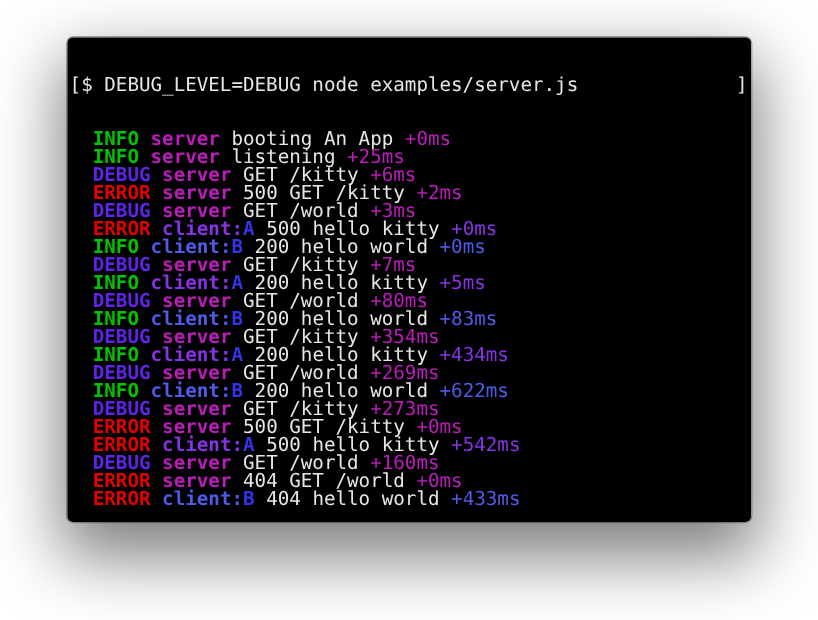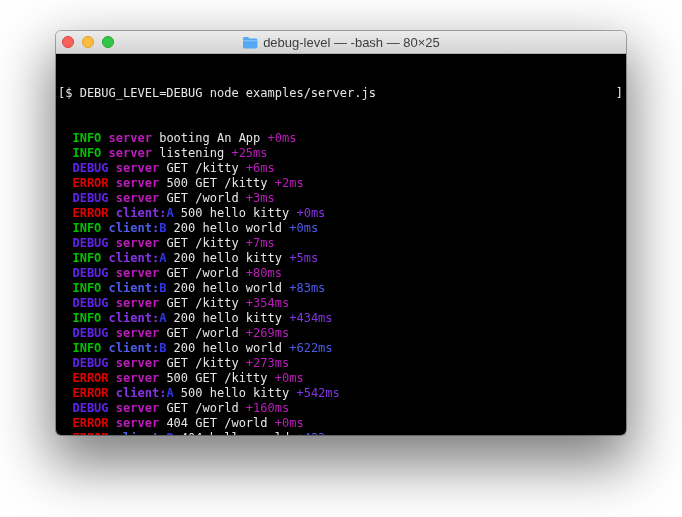--- a/index.html
+++ b/index.html
@@ -42,52 +42,36 @@
   }
   .title-text {
     font-size: 13px; color: #3e3e3e; letter-spacing: 0;
     white-space: nowrap;
   }
   .folder { display: inline-block; line-height: 0; }
   .screen {
     flex: 1 1 auto;
     background: #000000;
     font-family: "DejaVu Sans Mono", "Liberation Mono", monospace;
-    font-size: 12px;
+    font-size: 16px;
     line-height: 15px;
     padding: 2px 3px 0 2px;
     color: #e6e6e6;
     overflow: hidden;
     white-space: pre;
   }
   .row { height: 15px; }
   .row.cmd { display: flex; justify-content: space-between; }
   .row.log { padding-left: 2ch; }
   .b { font-weight: bold; }
 </style>
 </head>
 <body>
 
 <div class="window">
-  <div class="titlebar">
-    <div class="lights">
-      <button class="light" style="background:#fc605c; border-color:#d9453f;"></button>
-      <button class="light" style="background:#fdbc40; border-color:#dd9f27;"></button>
-      <button class="light" style="background:#34c648; border-color:#22a732;"></button>
-    </div>
-    <div class="titlecenter">
-      <span class="folder">
-        <svg width="16" height="13" viewBox="0 0 16 13">
-          <path d="M1 2.5 C1 1.7 1.6 1 2.4 1 H6 l1.4 1.6 H14 c0.8 0 1.4 0.7 1.4 1.5 V11 c0 0.8 -0.6 1.4 -1.4 1.4 H2.4 C1.6 12.4 1 11.8 1 11 Z" fill="#55a8f2"></path>
-          <path d="M1 4.3 H15.4 V5.2 H1 Z" fill="#8ec6f7"></path>
-        </svg>
-      </span>
-      <span class="title-text">debug-level — -bash — 80×25</span>
-    </div>
-  </div>
 
   <div class="screen">
     <div class="row cmd">
       <span>[$ DEBUG_LEVEL=DEBUG node examples/server.js</span>
       <span>]</span>
     </div>
     <div><div class="row log"><span class="b" style="color: rgb(0, 195, 0);">INFO</span> <span class="b" style="color: rgb(187, 28, 187);">server</span><span style="color: rgb(230, 230, 230);"> booting An App </span><span style="color: rgb(187, 28, 187);">+0ms</span></div><div class="row log"><span class="b" style="color: rgb(0, 195, 0);">INFO</span> <span class="b" style="color: rgb(187, 28, 187);">server</span><span style="color: rgb(230, 230, 230);"> listening </span><span style="color: rgb(187, 28, 187);">+25ms</span></div><div class="row log"><span class="b" style="color: rgb(96, 35, 232);">DEBUG</span> <span class="b" style="color: rgb(187, 28, 187);">server</span><span style="color: rgb(230, 230, 230);"> GET /kitty </span><span style="color: rgb(187, 28, 187);">+6ms</span></div><div class="row log"><span class="b" style="color: rgb(228, 0, 0);">ERROR</span> <span class="b" style="color: rgb(187, 28, 187);">server</span><span style="color: rgb(230, 230, 230);"> 500 GET /kitty </span><span style="color: rgb(187, 28, 187);">+2ms</span></div><div class="row log"><span class="b" style="color: rgb(96, 35, 232);">DEBUG</span> <span class="b" style="color: rgb(187, 28, 187);">server</span><span style="color: rgb(230, 230, 230);"> GET /world </span><span style="color: rgb(187, 28, 187);">+3ms</span></div><div class="row log"><span class="b" style="color: rgb(228, 0, 0);">ERROR</span> <span class="b" style="color: rgb(134, 51, 230);">client:</span><span class="b" style="color: rgb(51, 51, 232);">A</span><span style="color: rgb(230, 230, 230);"> 500 hello kitty </span><span style="color: rgb(134, 51, 230);">+0ms</span></div><div class="row log"><span class="b" style="color: rgb(0, 195, 0);">INFO</span> <span class="b" style="color: rgb(79, 91, 232);">client:</span><span class="b" style="color: rgb(51, 51, 232);">B</span><span style="color: rgb(230, 230, 230);"> 200 hello world </span><span style="color: rgb(79, 91, 232);">+0ms</span></div><div class="row log"><span class="b" style="color: rgb(96, 35, 232);">DEBUG</span> <span class="b" style="color: rgb(187, 28, 187);">server</span><span style="color: rgb(230, 230, 230);"> GET /kitty </span><span style="color: rgb(187, 28, 187);">+7ms</span></div><div class="row log"><span class="b" style="color: rgb(0, 195, 0);">INFO</span> <span class="b" style="color: rgb(134, 51, 230);">client:</span><span class="b" style="color: rgb(51, 51, 232);">A</span><span style="color: rgb(230, 230, 230);"> 200 hello kitty </span><span style="color: rgb(134, 51, 230);">+5ms</span></div><div class="row log"><span class="b" style="color: rgb(96, 35, 232);">DEBUG</span> <span class="b" style="color: rgb(187, 28, 187);">server</span><span style="color: rgb(230, 230, 230);"> GET /world </span><span style="color: rgb(187, 28, 187);">+80ms</span></div><div class="row log"><span class="b" style="color: rgb(0, 195, 0);">INFO</span> <span class="b" style="color: rgb(79, 91, 232);">client:</span><span class="b" style="color: rgb(51, 51, 232);">B</span><span style="color: rgb(230, 230, 230);"> 200 hello world </span><span style="color: rgb(79, 91, 232);">+83ms</span></div><div class="row log"><span class="b" style="color: rgb(96, 35, 232);">DEBUG</span> <span class="b" style="color: rgb(187, 28, 187);">server</span><span style="color: rgb(230, 230, 230);"> GET /kitty </span><span style="color: rgb(187, 28, 187);">+354ms</span></div><div class="row log"><span class="b" style="color: rgb(0, 195, 0);">INFO</span> <span class="b" style="color: rgb(134, 51, 230);">client:</span><span class="b" style="color: rgb(51, 51, 232);">A</span><span style="color: rgb(230, 230, 230);"> 200 hello kitty </span><span style="color: rgb(134, 51, 230);">+434ms</span></div><div class="row log"><span class="b" style="color: rgb(96, 35, 232);">DEBUG</span> <span class="b" style="color: rgb(187, 28, 187);">server</span><span style="color: rgb(230, 230, 230);"> GET /world </span><span style="color: rgb(187, 28, 187);">+269ms</span></div><div class="row log"><span class="b" style="color: rgb(0, 195, 0);">INFO</span> <span class="b" style="color: rgb(79, 91, 232);">client:</span><span class="b" style="color: rgb(51, 51, 232);">B</span><span style="color: rgb(230, 230, 230);"> 200 hello world </span><span style="color: rgb(79, 91, 232);">+622ms</span></div><div class="row log"><span class="b" style="color: rgb(96, 35, 232);">DEBUG</span> <span class="b" style="color: rgb(187, 28, 187);">server</span><span style="color: rgb(230, 230, 230);"> GET /kitty </span><span style="color: rgb(187, 28, 187);">+273ms</span></div><div class="row log"><span class="b" style="color: rgb(228, 0, 0);">ERROR</span> <span class="b" style="color: rgb(187, 28, 187);">server</span><span style="color: rgb(230, 230, 230);"> 500 GET /kitty </span><span style="color: rgb(187, 28, 187);">+0ms</span></div><div class="row log"><span class="b" style="color: rgb(228, 0, 0);">ERROR</span> <span class="b" style="color: rgb(134, 51, 230);">client:</span><span class="b" style="color: rgb(51, 51, 232);">A</span><span style="color: rgb(230, 230, 230);"> 500 hello kitty </span><span style="color: rgb(134, 51, 230);">+542ms</span></div><div class="row log"><span class="b" style="color: rgb(96, 35, 232);">DEBUG</span> <span class="b" style="color: rgb(187, 28, 187);">server</span><span style="color: rgb(230, 230, 230);"> GET /world </span><span style="color: rgb(187, 28, 187);">+160ms</span></div><div class="row log"><span class="b" style="color: rgb(228, 0, 0);">ERROR</span> <span class="b" style="color: rgb(187, 28, 187);">server</span><span style="color: rgb(230, 230, 230);"> 404 GET /world </span><span style="color: rgb(187, 28, 187);">+0ms</span></div><div class="row log"><span class="b" style="color: rgb(228, 0, 0);">ERROR</span> <span class="b" style="color: rgb(79, 91, 232);">client:</span><span class="b" style="color: rgb(51, 51, 232);">B</span><span style="color: rgb(230, 230, 230);"> 404 hello world </span><span style="color: rgb(79, 91, 232);">+433ms</span></div></div>
   </div>
 </div>
 

